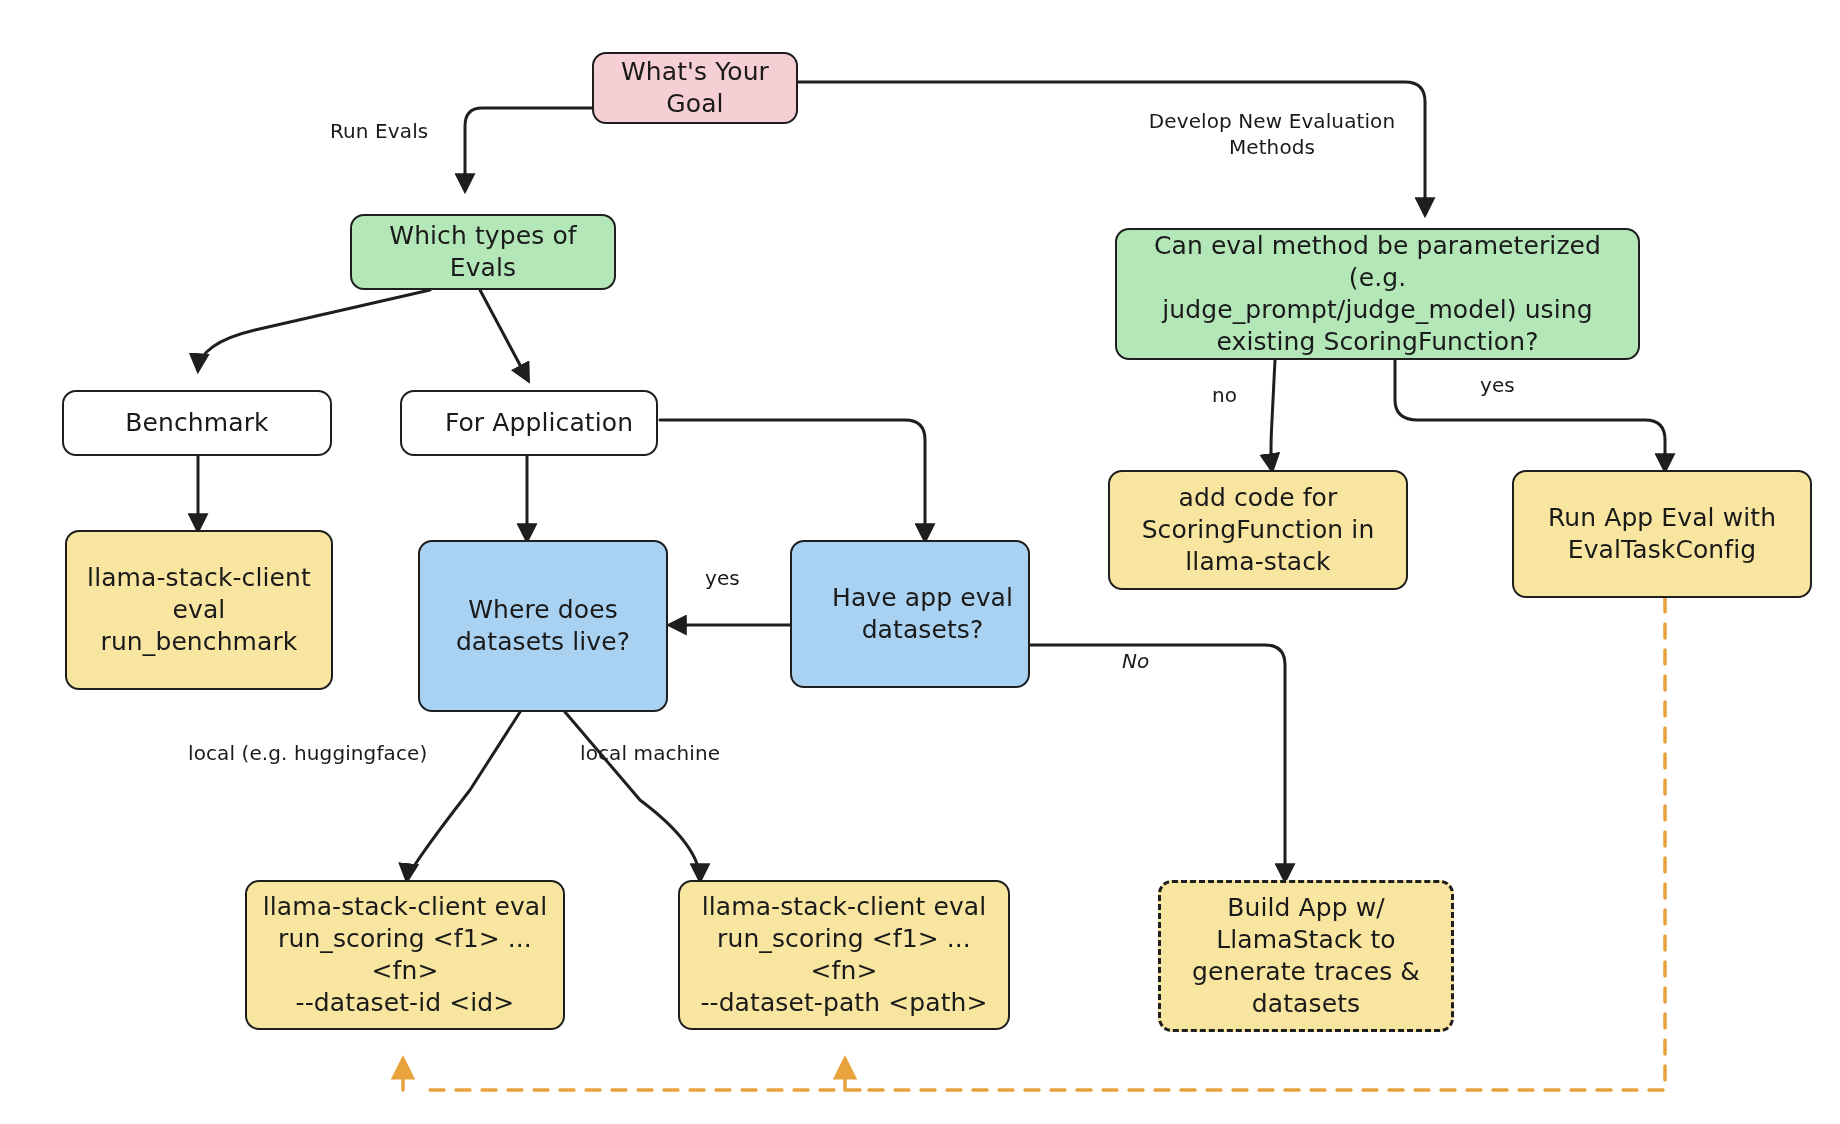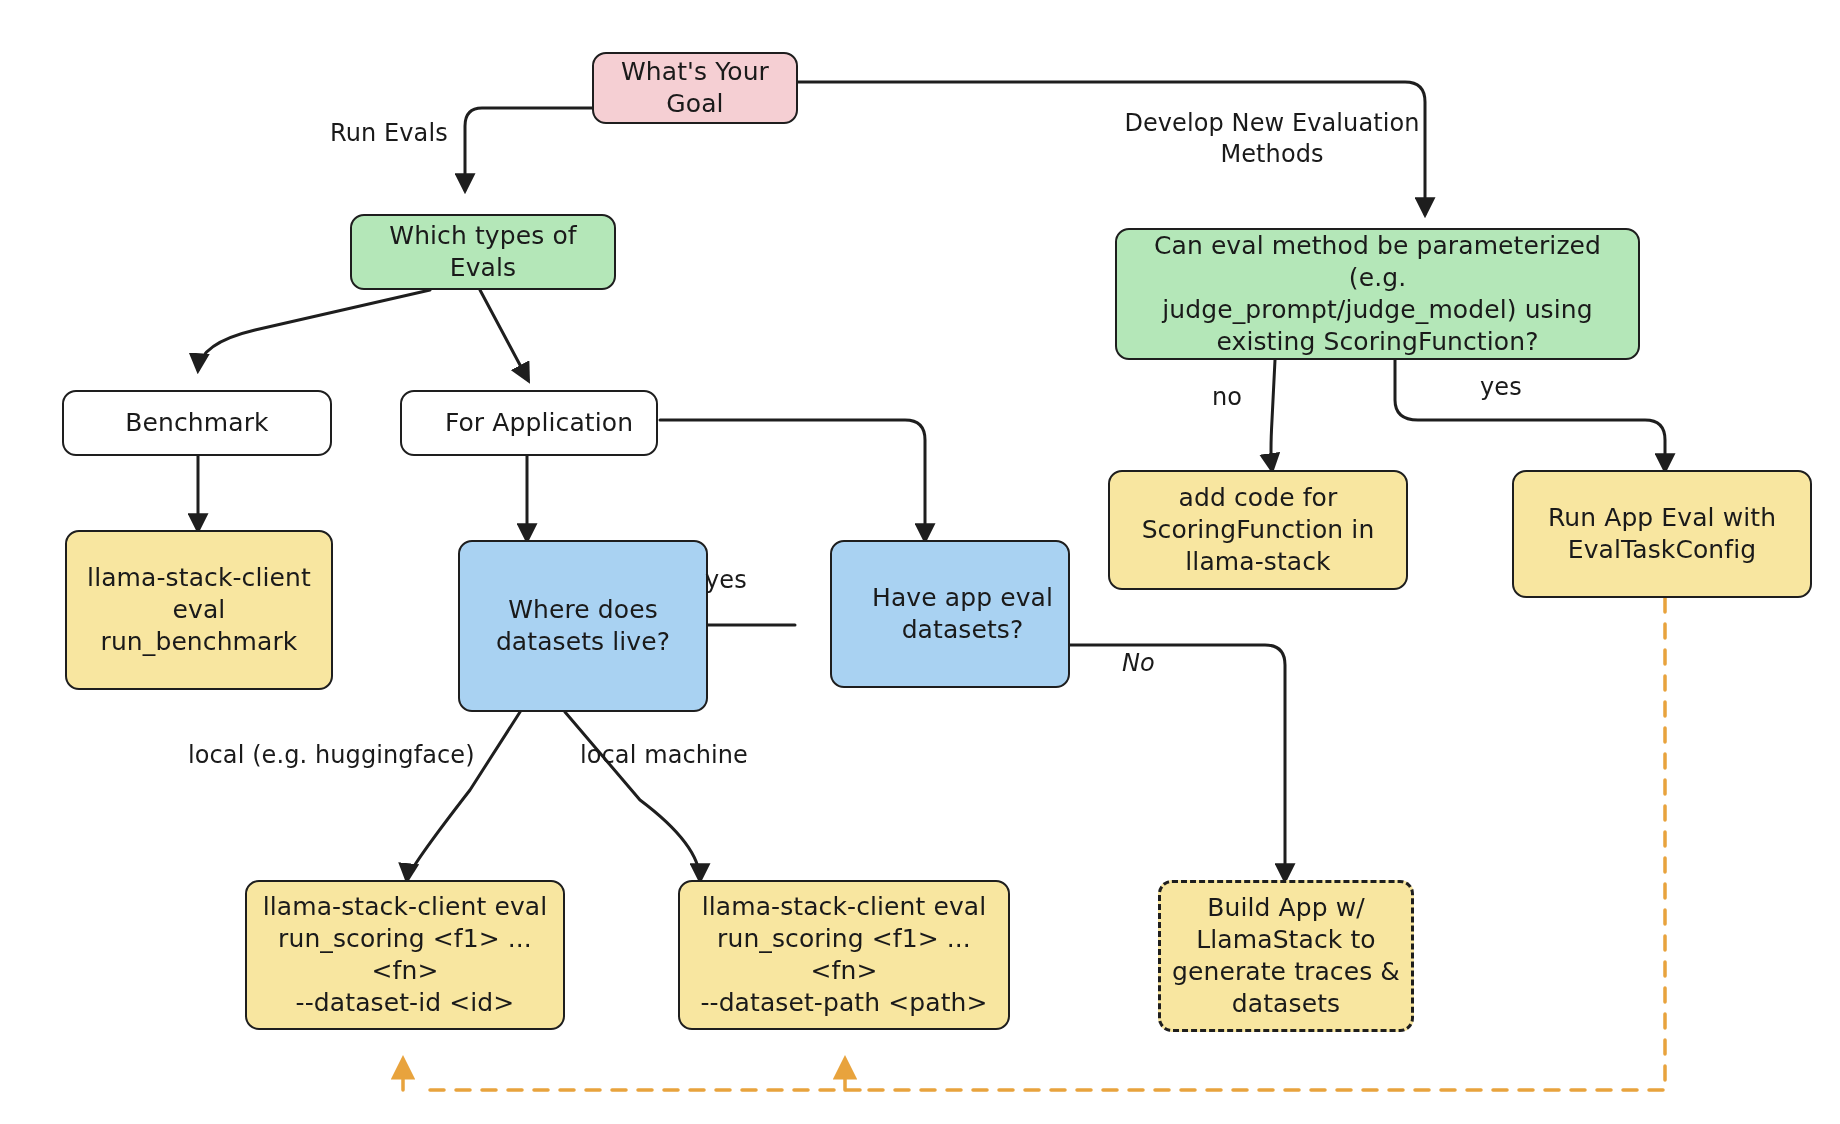--- a/index.html
+++ b/index.html
@@ -36,31 +36,31 @@
     border-radius: 14px;
     font-size: 25px;
     line-height: 1.28;
     color: #1a1a1a;
     padding: 6px 10px;
     white-space: pre-line;
     letter-spacing: 0.1px;
   }
   .node.pink   { background: #f5cfd3; }
   .node.green  { background: #b4e7b8; }
-  .node.blue   { background: #a9d2f2; margin-left: 40px; }
+  .node.blue   { background: #a9d2f2; }
   .node.yellow { background: #f8e6a0; }
   .node.white  { background: #ffffff; }
   .node.dashed {
     background: #f8e6a0;
     border-style: dashed;
     border-width: 3px;
   }
   .edge-label {
     position: absolute;
-    font-size: 24px;
+    font-size: 20px;
     color: #1a1a1a;
     white-space: pre-line;
     line-height: 1.3;
     letter-spacing: 0.1px;
   }
 </style>
 </head>
 <body>
 
 <div id="canvas">
@@ -143,21 +143,21 @@
 datasets?</div>
 
   <div class="node yellow" style="left:245px; top:880px; width:320px; height:150px;">llama-stack-client eval
 run_scoring &lt;f1&gt; ... &lt;fn&gt;
 --dataset-id &lt;id&gt;</div>
 
   <div class="node yellow" style="left:678px; top:880px; width:332px; height:150px;">llama-stack-client eval
 run_scoring &lt;f1&gt; ... &lt;fn&gt;
 --dataset-path &lt;path&gt;</div>
 
-  <div class="node dashed" style="left:1158px; top:880px; width:256px; height:152px;">Build App w/
+  <div class="node dashed" style="left:1158px; top:880px; width:296px; height:152px;">Build App w/
 LlamaStack to
 generate traces &amp;
 datasets</div>
 
   <div class="edge-label" style="left:330px; top:118px;">Run Evals</div>
 
   <div class="edge-label" style="left:1122px; top:108px; text-align:center; width:300px;">Develop New Evaluation
 Methods</div>
 
   <div class="edge-label" style="left:1212px; top:382px;">no</div>

